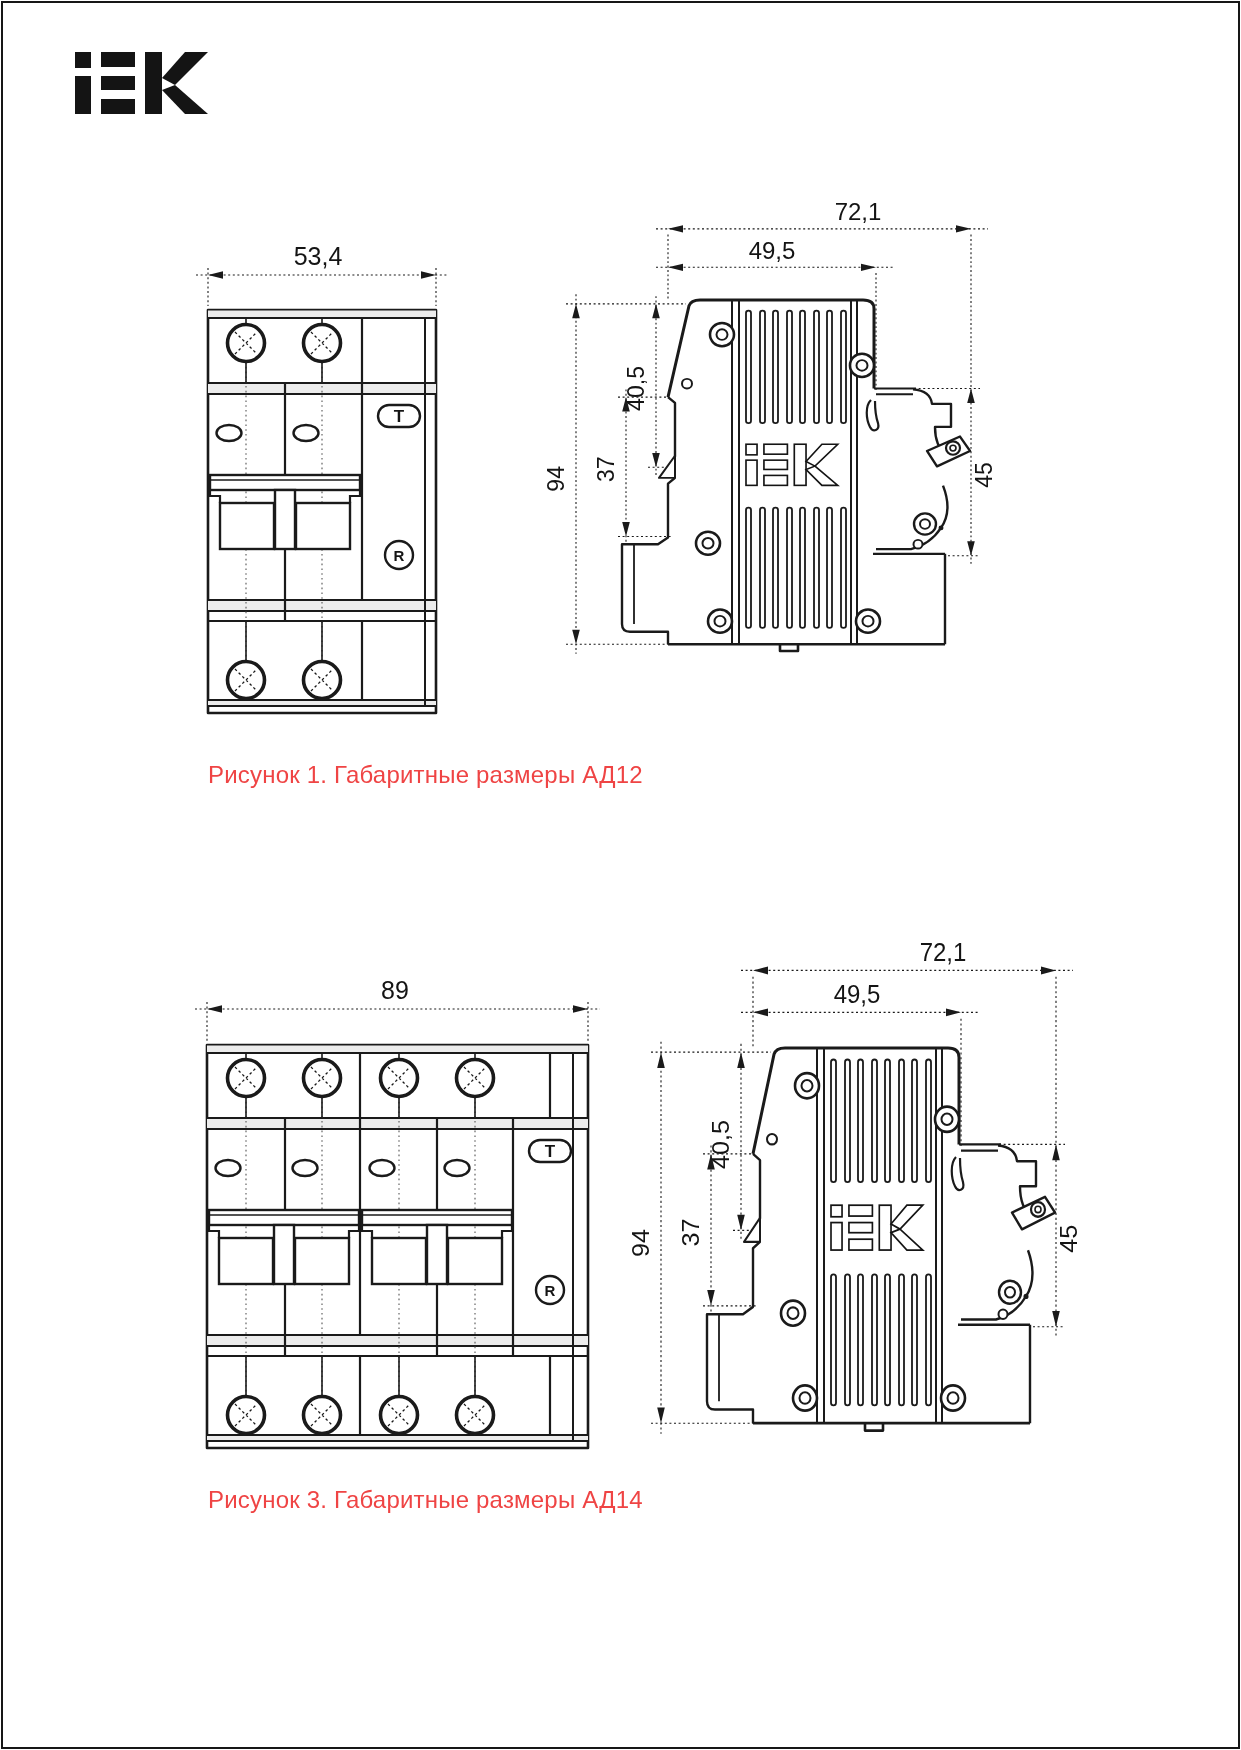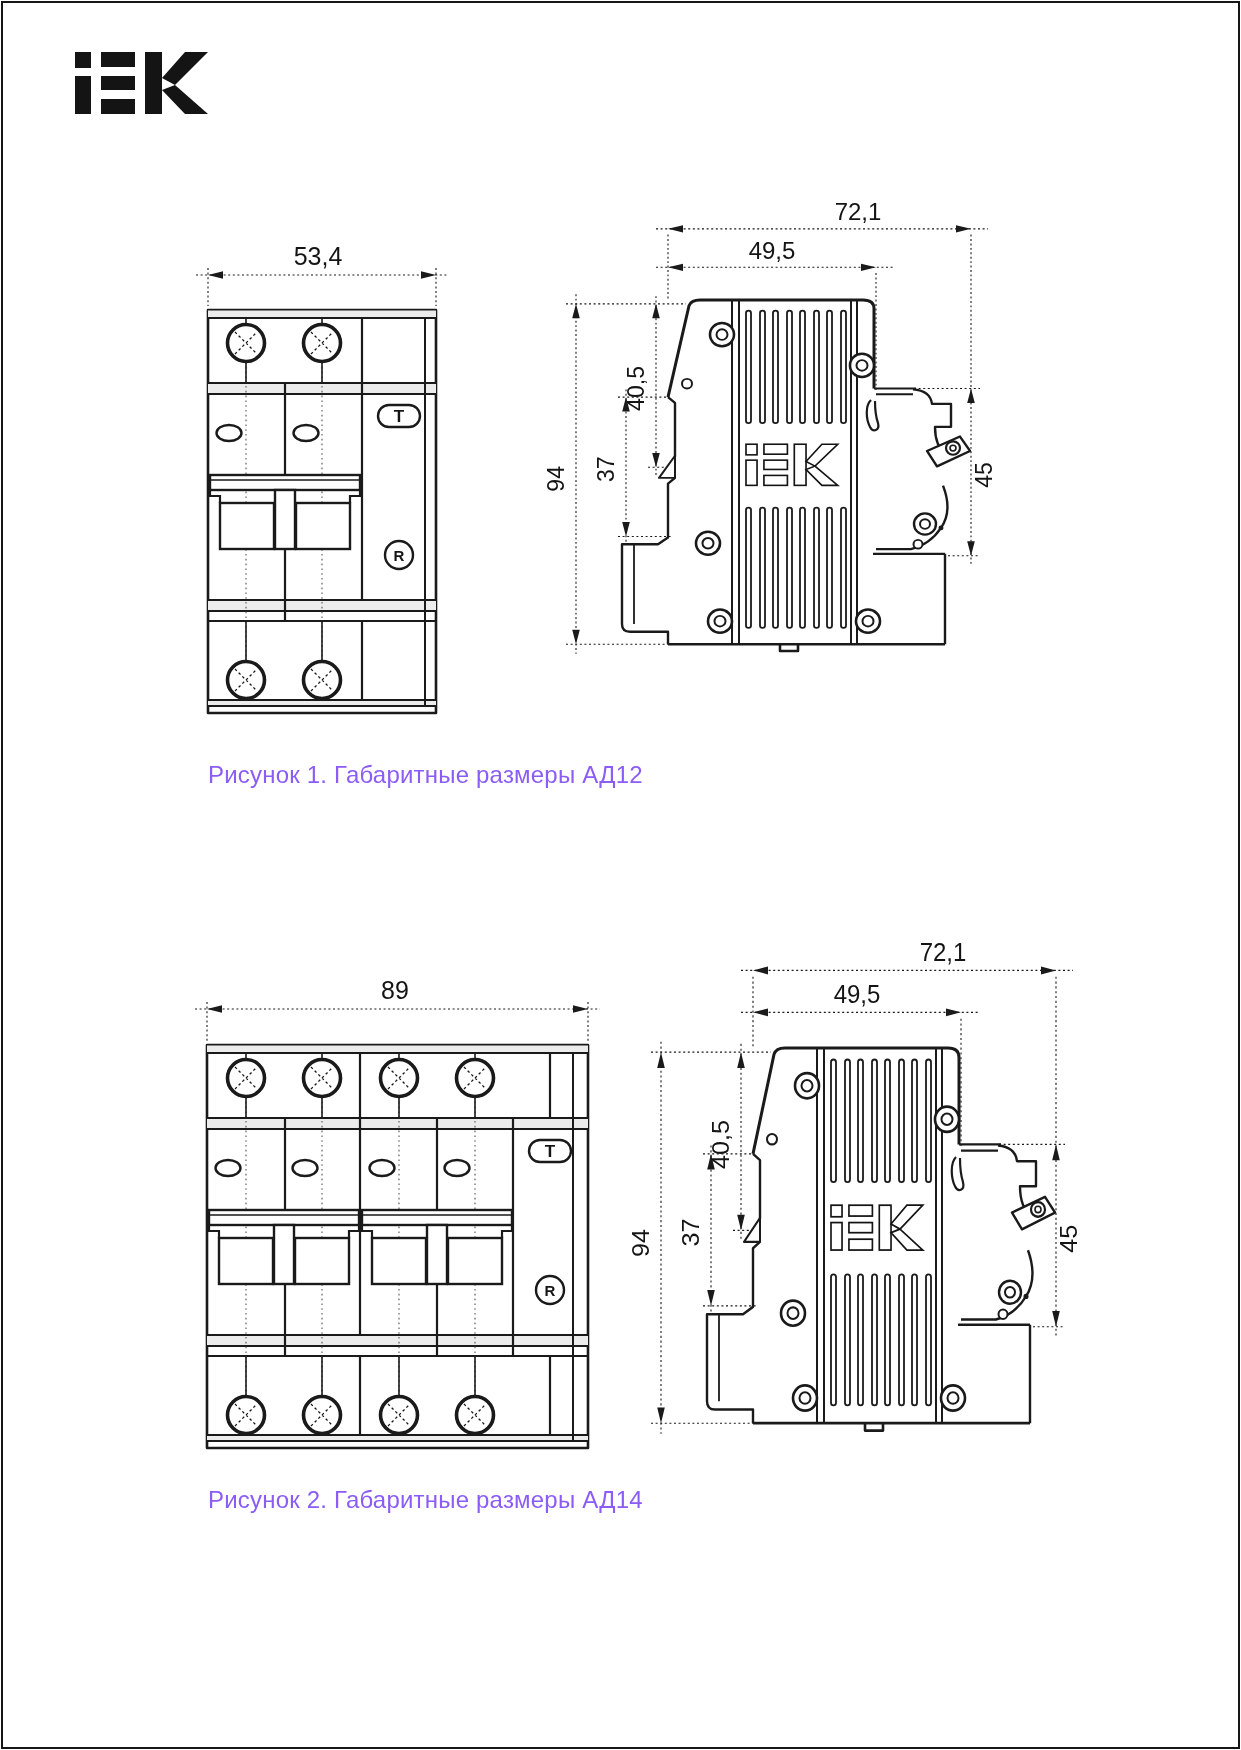--- a/index.html
+++ b/index.html
@@ -3,21 +3,21 @@
 <meta charset="utf-8">
 <style>
   html,body{margin:0;padding:0;}
   body{
     width:1241px;height:1750px;position:relative;background:#ffffff;
     font-family:"Liberation Sans",sans-serif;overflow:hidden;
   }
   .frame{position:absolute;inset:1px;border:2px solid #161616;pointer-events:none;}
   .abs{position:absolute;}
   .caption{
-    position:absolute;font-size:24px;color:#8b5cf6;letter-spacing:0.2px;
+    position:absolute;font-size:24px;color:#ef4444;letter-spacing:0.2px;
     font-family:"Liberation Sans",sans-serif;white-space:nowrap;text-align:center;
   }
   
   .s3 {stroke:#1a1a1a;stroke-width:3;fill:none;stroke-linejoin:round;}
   .s26{stroke:#1a1a1a;stroke-width:2.6;fill:none;stroke-linejoin:round;}
   .s24{stroke:#1a1a1a;stroke-width:2.4;fill:none;stroke-linejoin:round;}
   .s22{stroke:#1a1a1a;stroke-width:2.2;fill:none;stroke-linejoin:round;}
   .s2 {stroke:#1a1a1a;stroke-width:2;fill:none;stroke-linejoin:round;}
   .s18{stroke:#1a1a1a;stroke-width:1.8;fill:none;}
   .s16{stroke:#1a1a1a;stroke-width:1.6;fill:none;}
@@ -283,13 +283,13 @@
     <use href="#sscrew" transform="translate(344,172)"></use>
     <use href="#sscrew" transform="translate(350,438)"></use>
     <circle class="wf s24" cx="407" cy="337" r="11"></circle>
     <circle class="s2" cx="407" cy="337" r="5"></circle>
     <circle class="arr" cx="423" cy="341" r="2.5"></circle>
     <circle class="wf s2" cx="169" cy="191" r="5"></circle>
     <circle class="wf s2" cx="400" cy="358" r="4.5"></circle>
   </g>
 </svg>
 
-<div class="caption" style="left:208px;top:1486px">Рисунок 2. Габаритные размеры АД14</div>
+<div class="caption" style="left:208px;top:1486px">Рисунок 3. Габаритные размеры АД14</div>
 
 </body></html>

